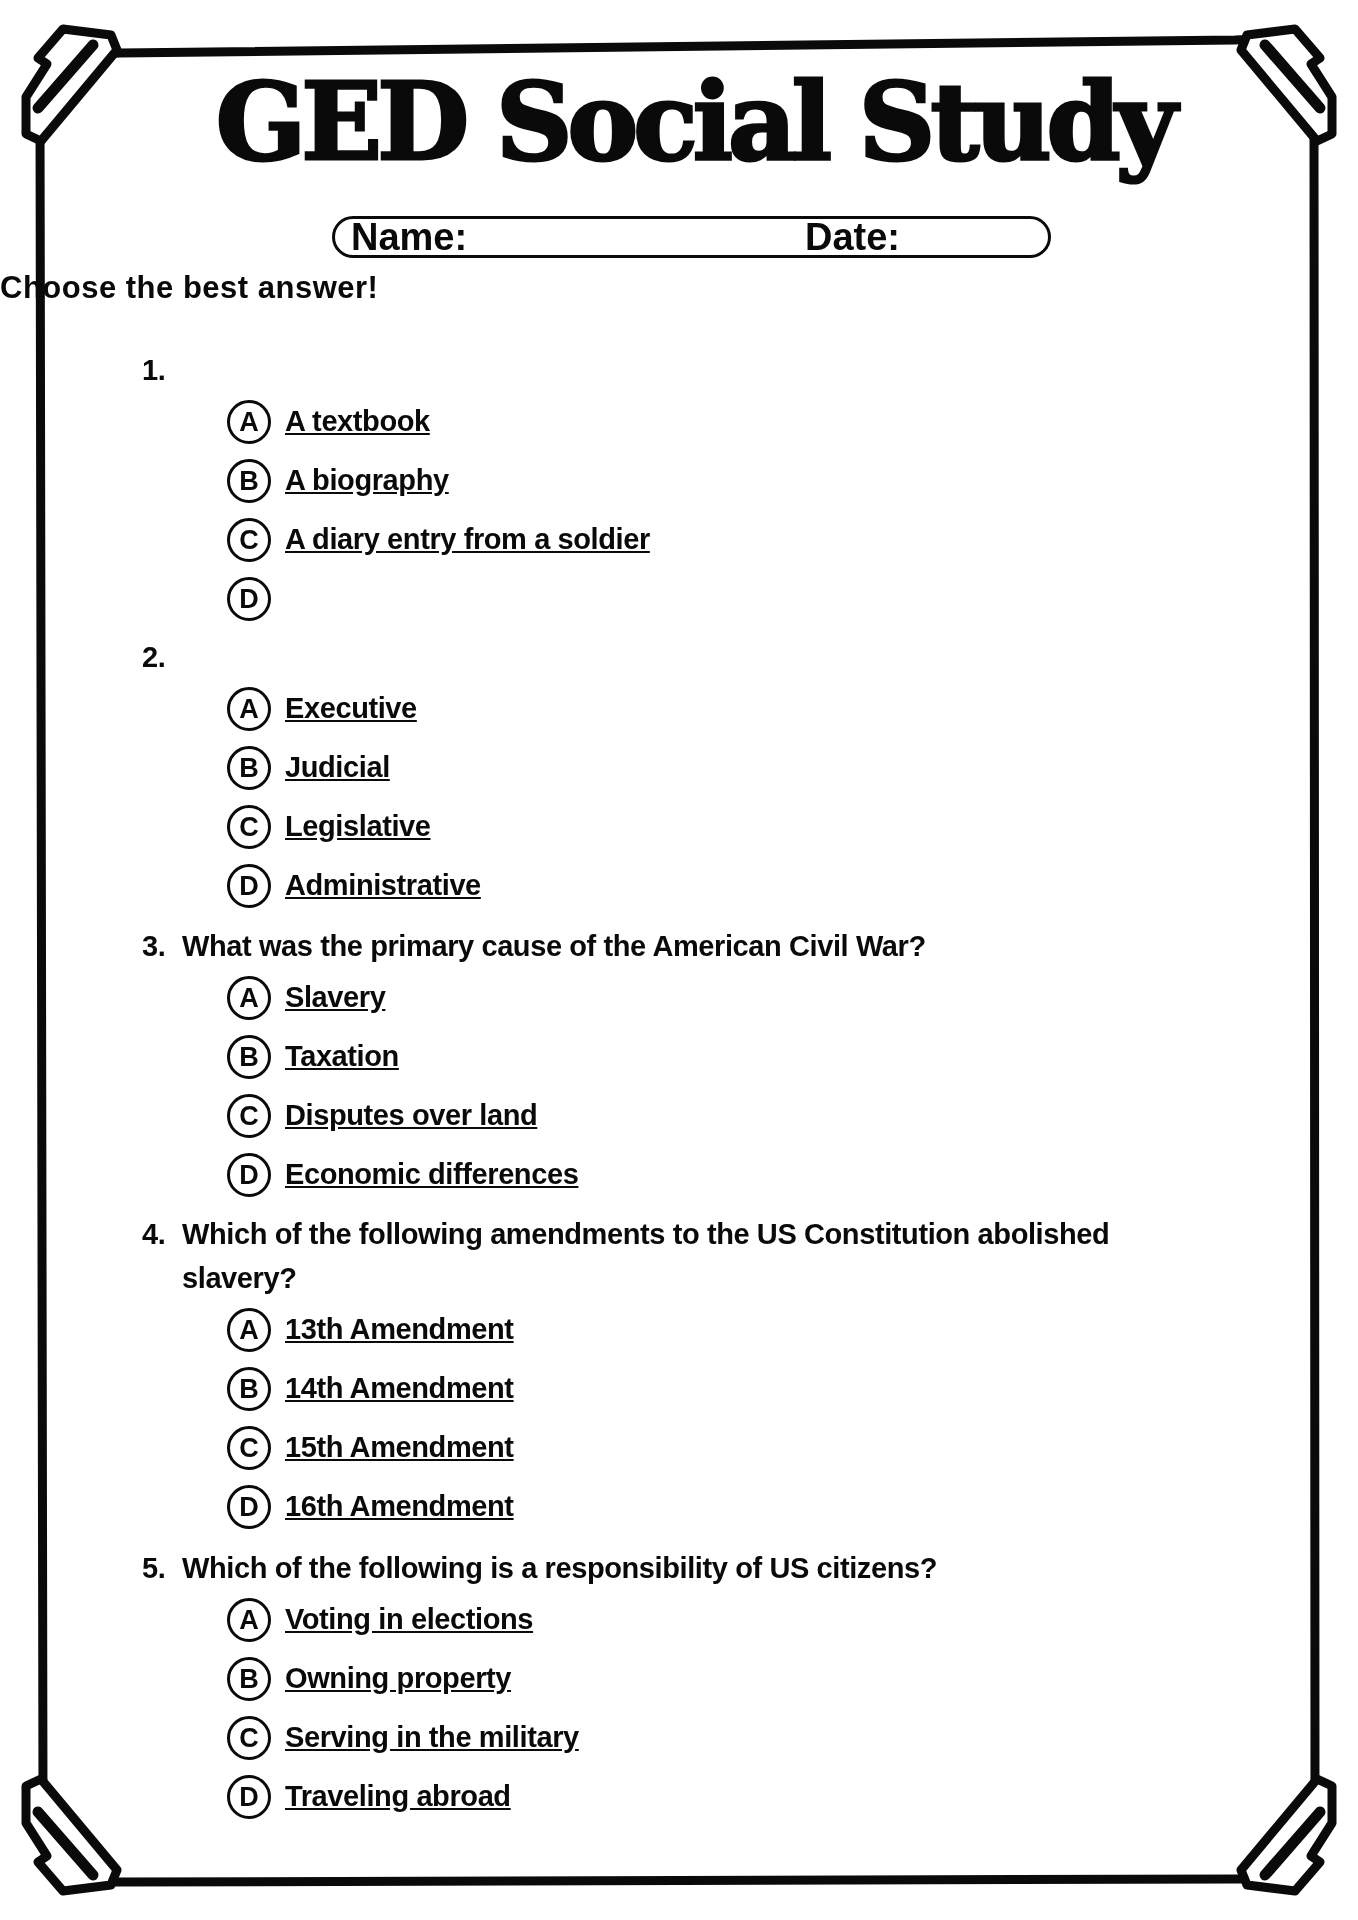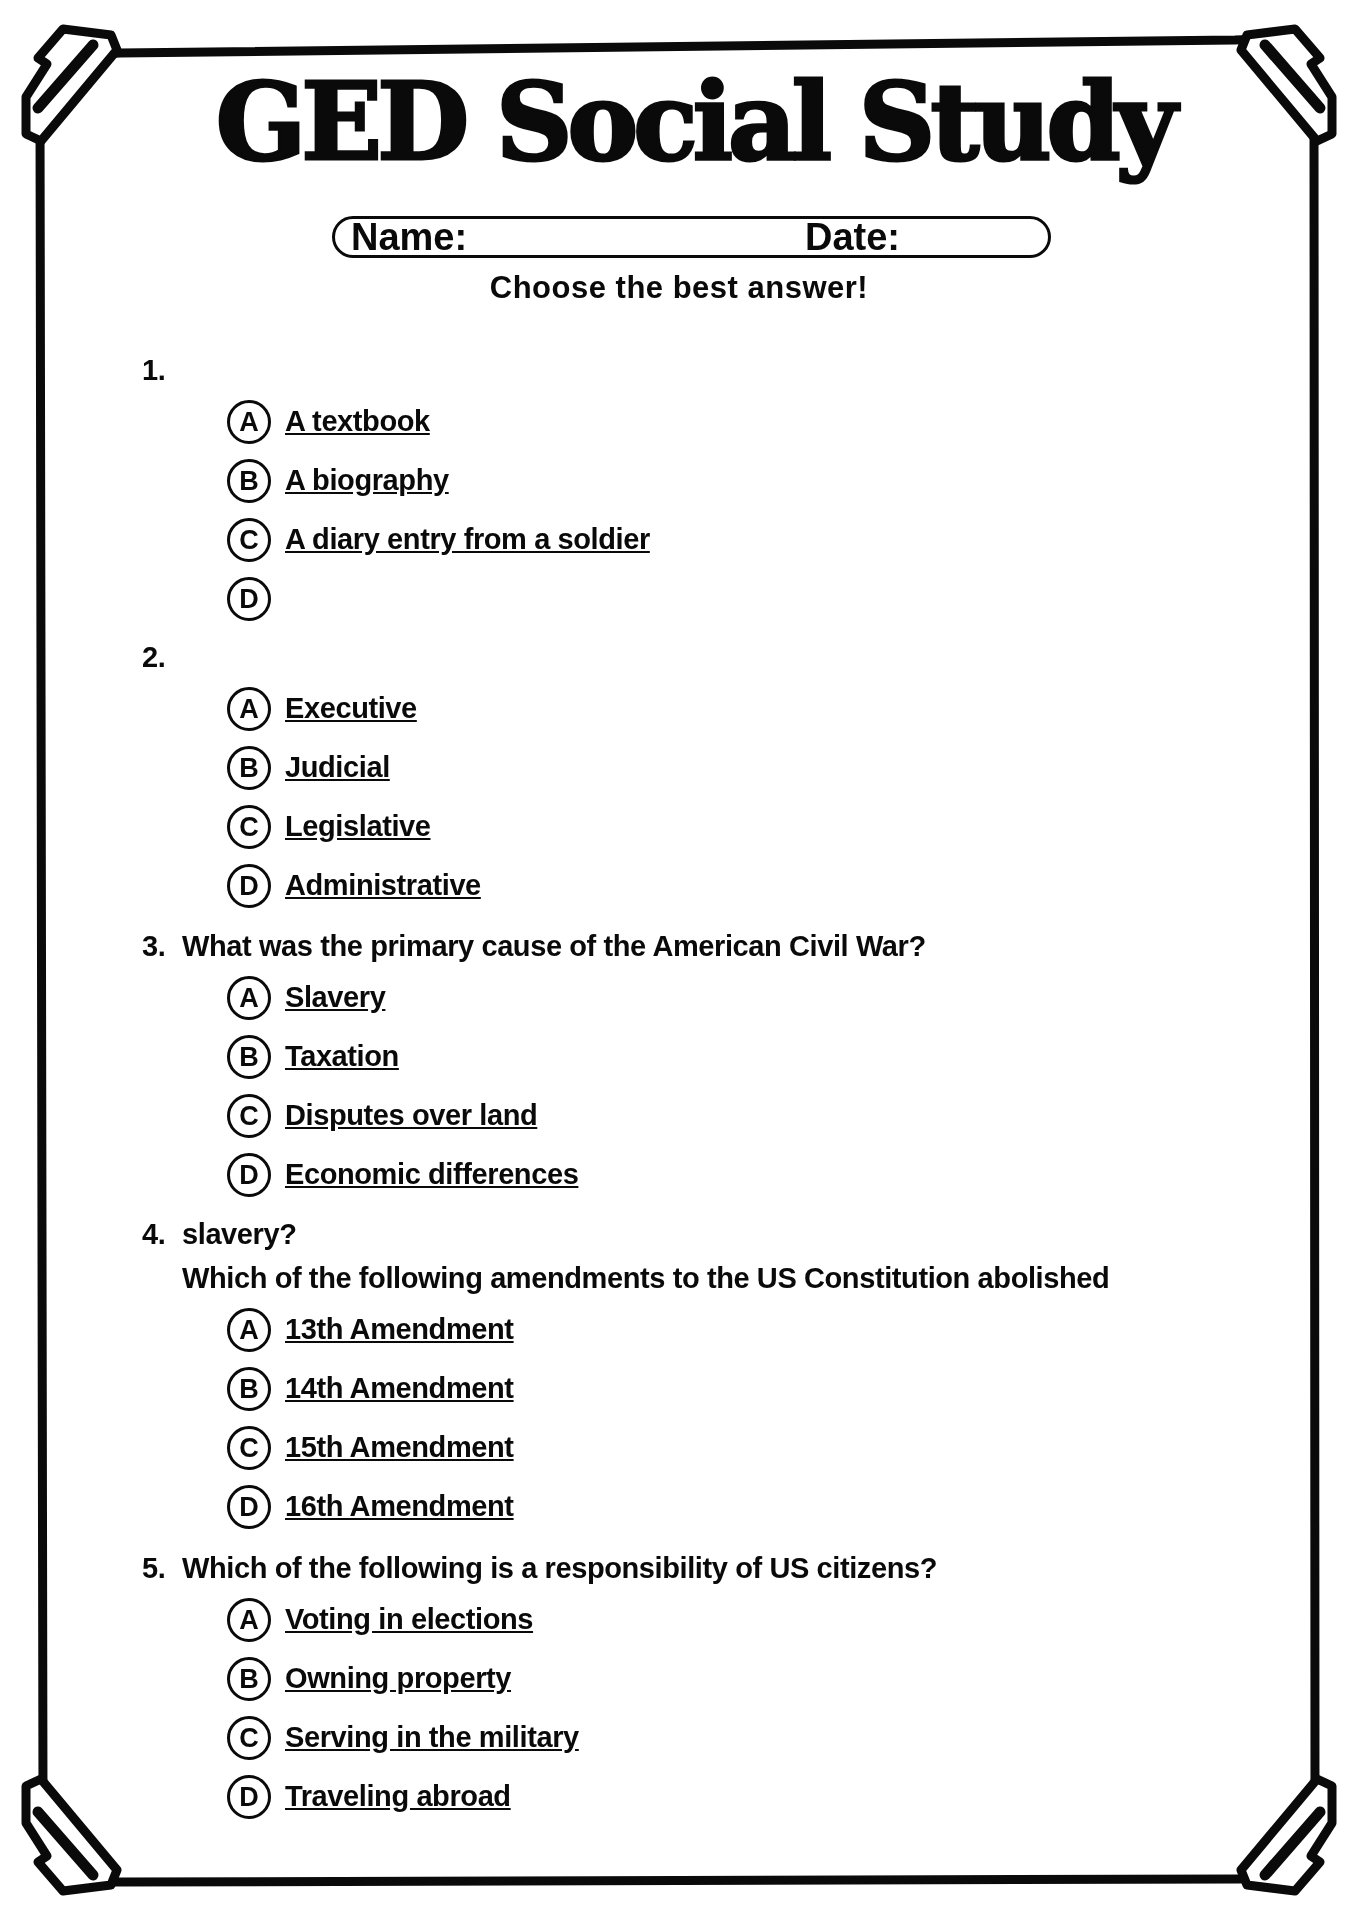--- a/index.html
+++ b/index.html
@@ -54,21 +54,21 @@
   }
   .nd-label.date { position: absolute; left: 431px; margin-left: 39px; }
   .nd-blank-name { position: absolute; left: 120px; width: 300px; height: 30px; }
   .nd-blank-date { position: absolute; left: 510px; width: 180px; height: 30px; }
   .instruction {
     position: absolute;
     top: 270px;
     left: 0;
     width: 100%;
     margin: 0;
-    text-align: center;
+    text-align: left;
     font-size: 31px;
     font-weight: 700;
     letter-spacing: 0.5px;
   }
   .question {
     position: absolute;
     left: 0;
     width: 1358px;
   }
   .q1 { top: 348px; }
@@ -221,22 +221,22 @@
         <span class="opt-circle">D</span>
         <span class="opt-text">Economic differences</span>
       </li>
     </ol>
   </section>
 
   <section class="question q4">
     <div class="q-line">
       <span class="q-num">4.</span>
       <div class="q-text-wrap">
+        <div class="q-text">Which of the following amendments to the US Constitution abolished</div>
         <div class="q-text">slavery?</div>
-        <div class="q-text">Which of the following amendments to the US Constitution abolished</div>
       </div>
     </div>
     <ol class="options">
       <li class="opt">
         <span class="opt-circle">A</span>
         <span class="opt-text">13th Amendment</span>
       </li>
       <li class="opt">
         <span class="opt-circle">B</span>
         <span class="opt-text">14th Amendment</span>

